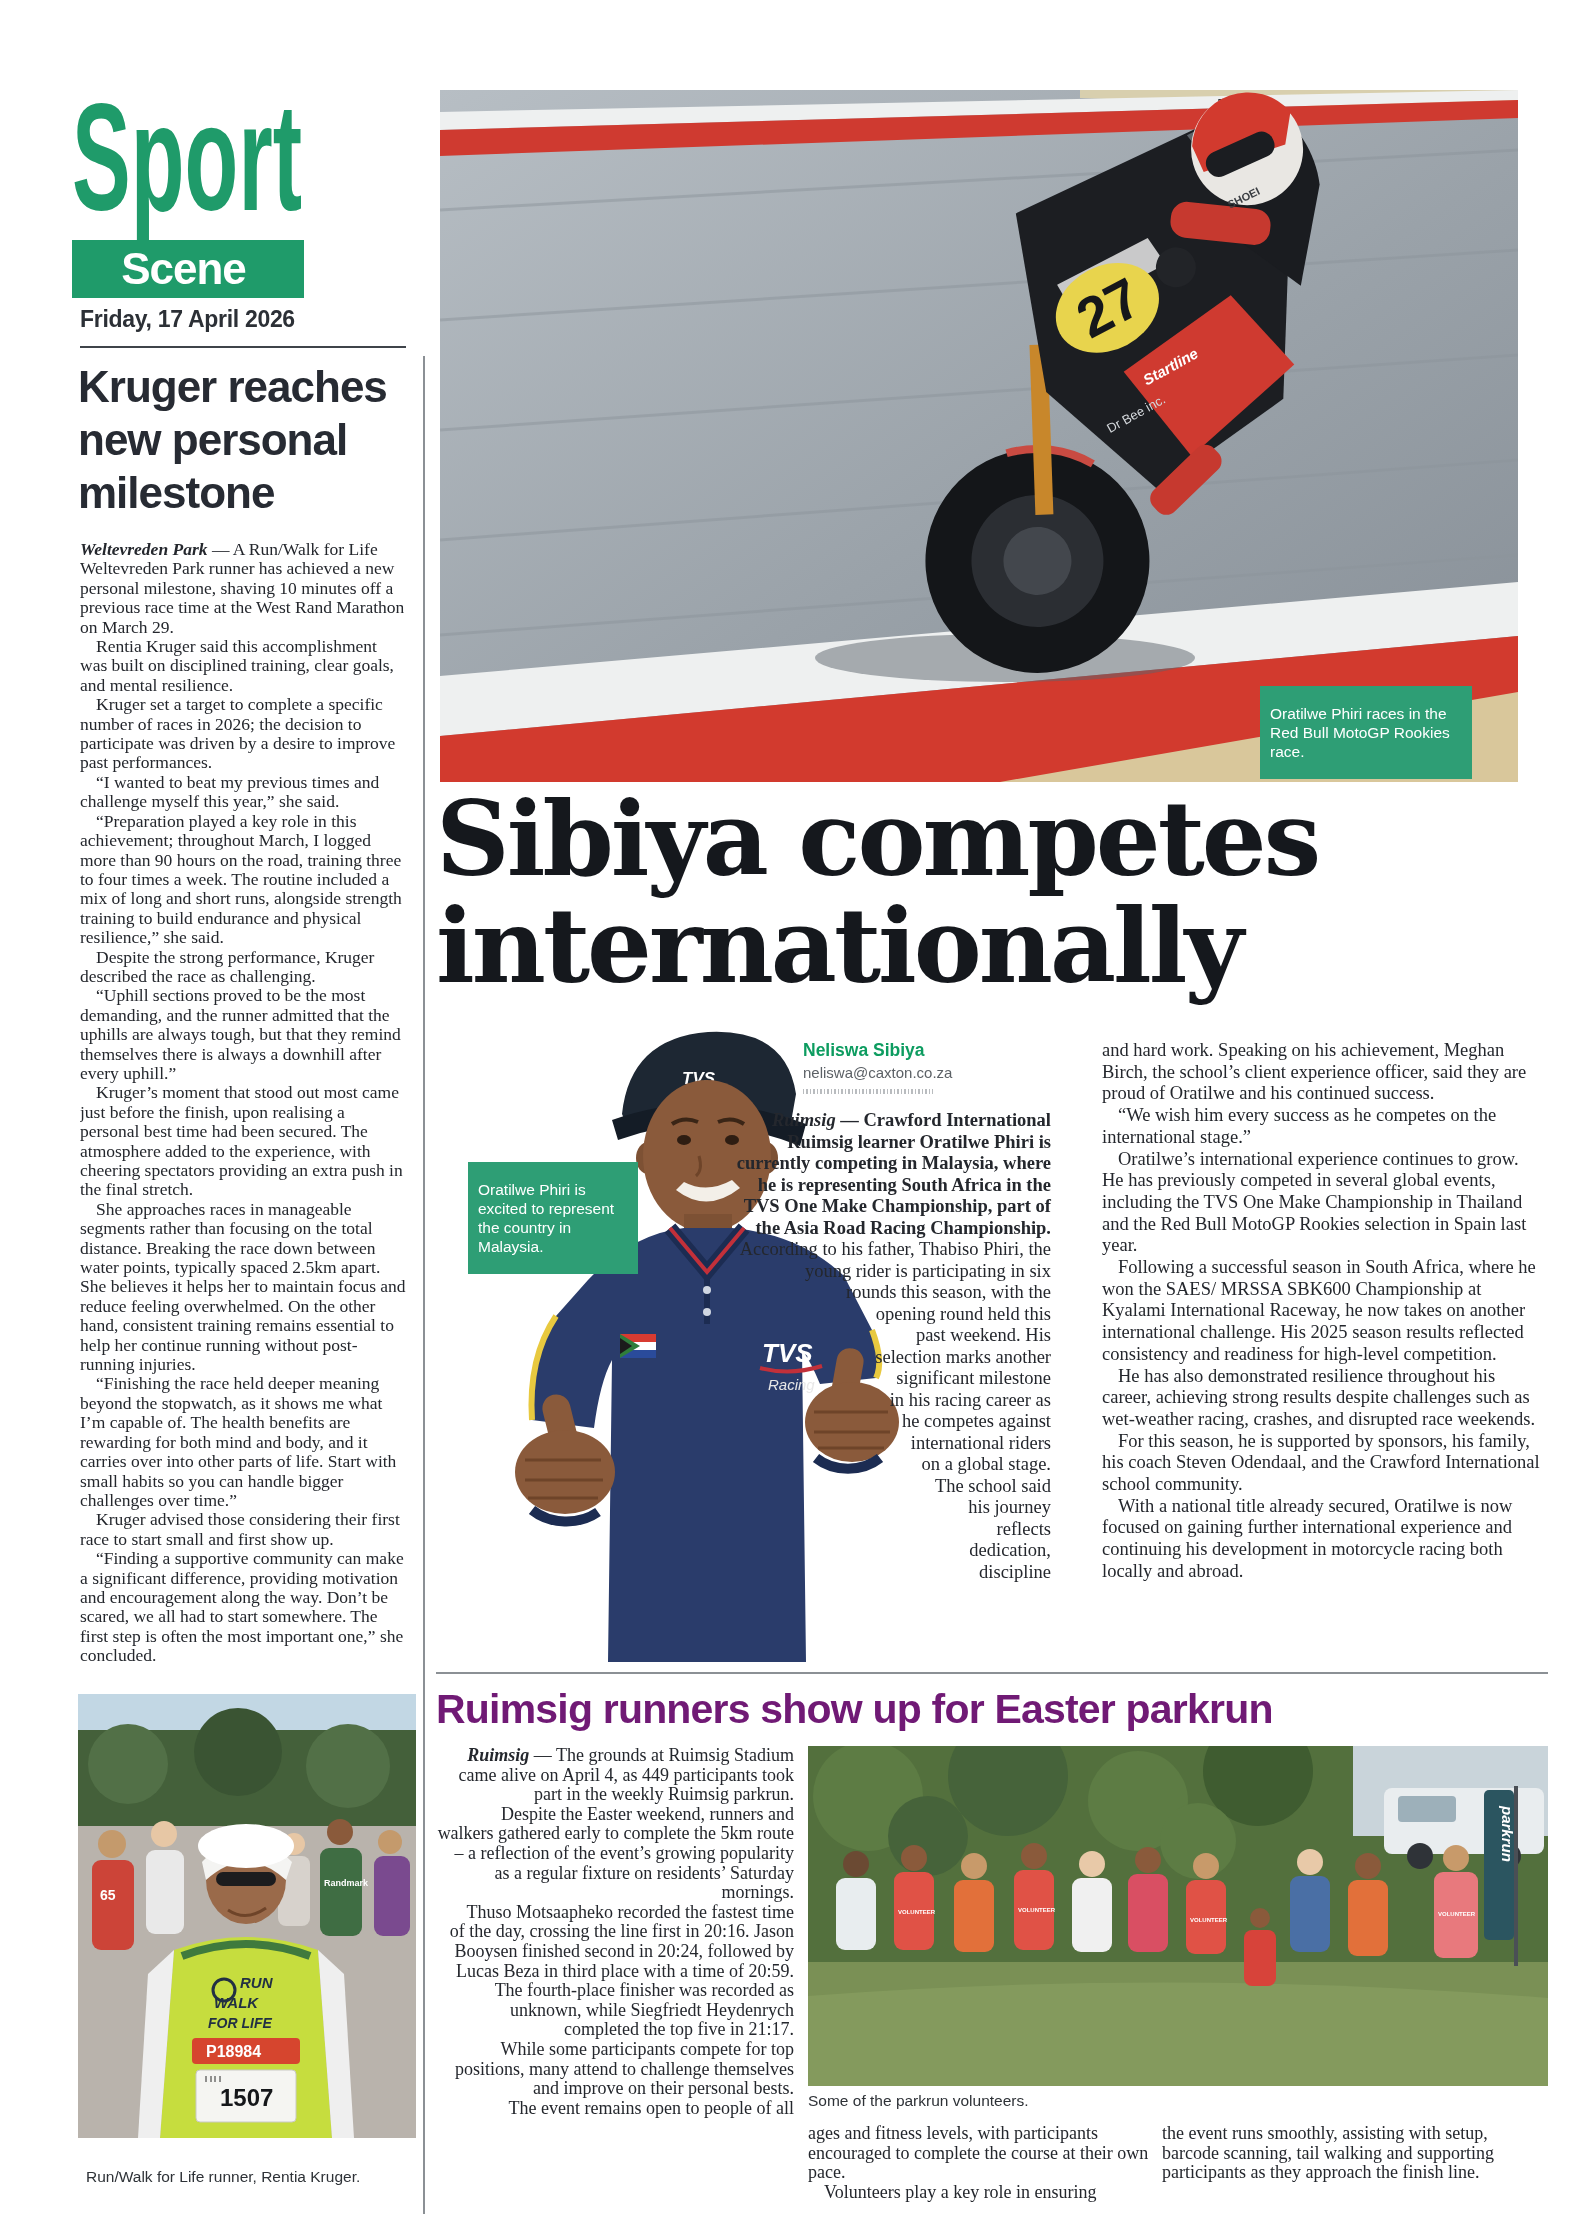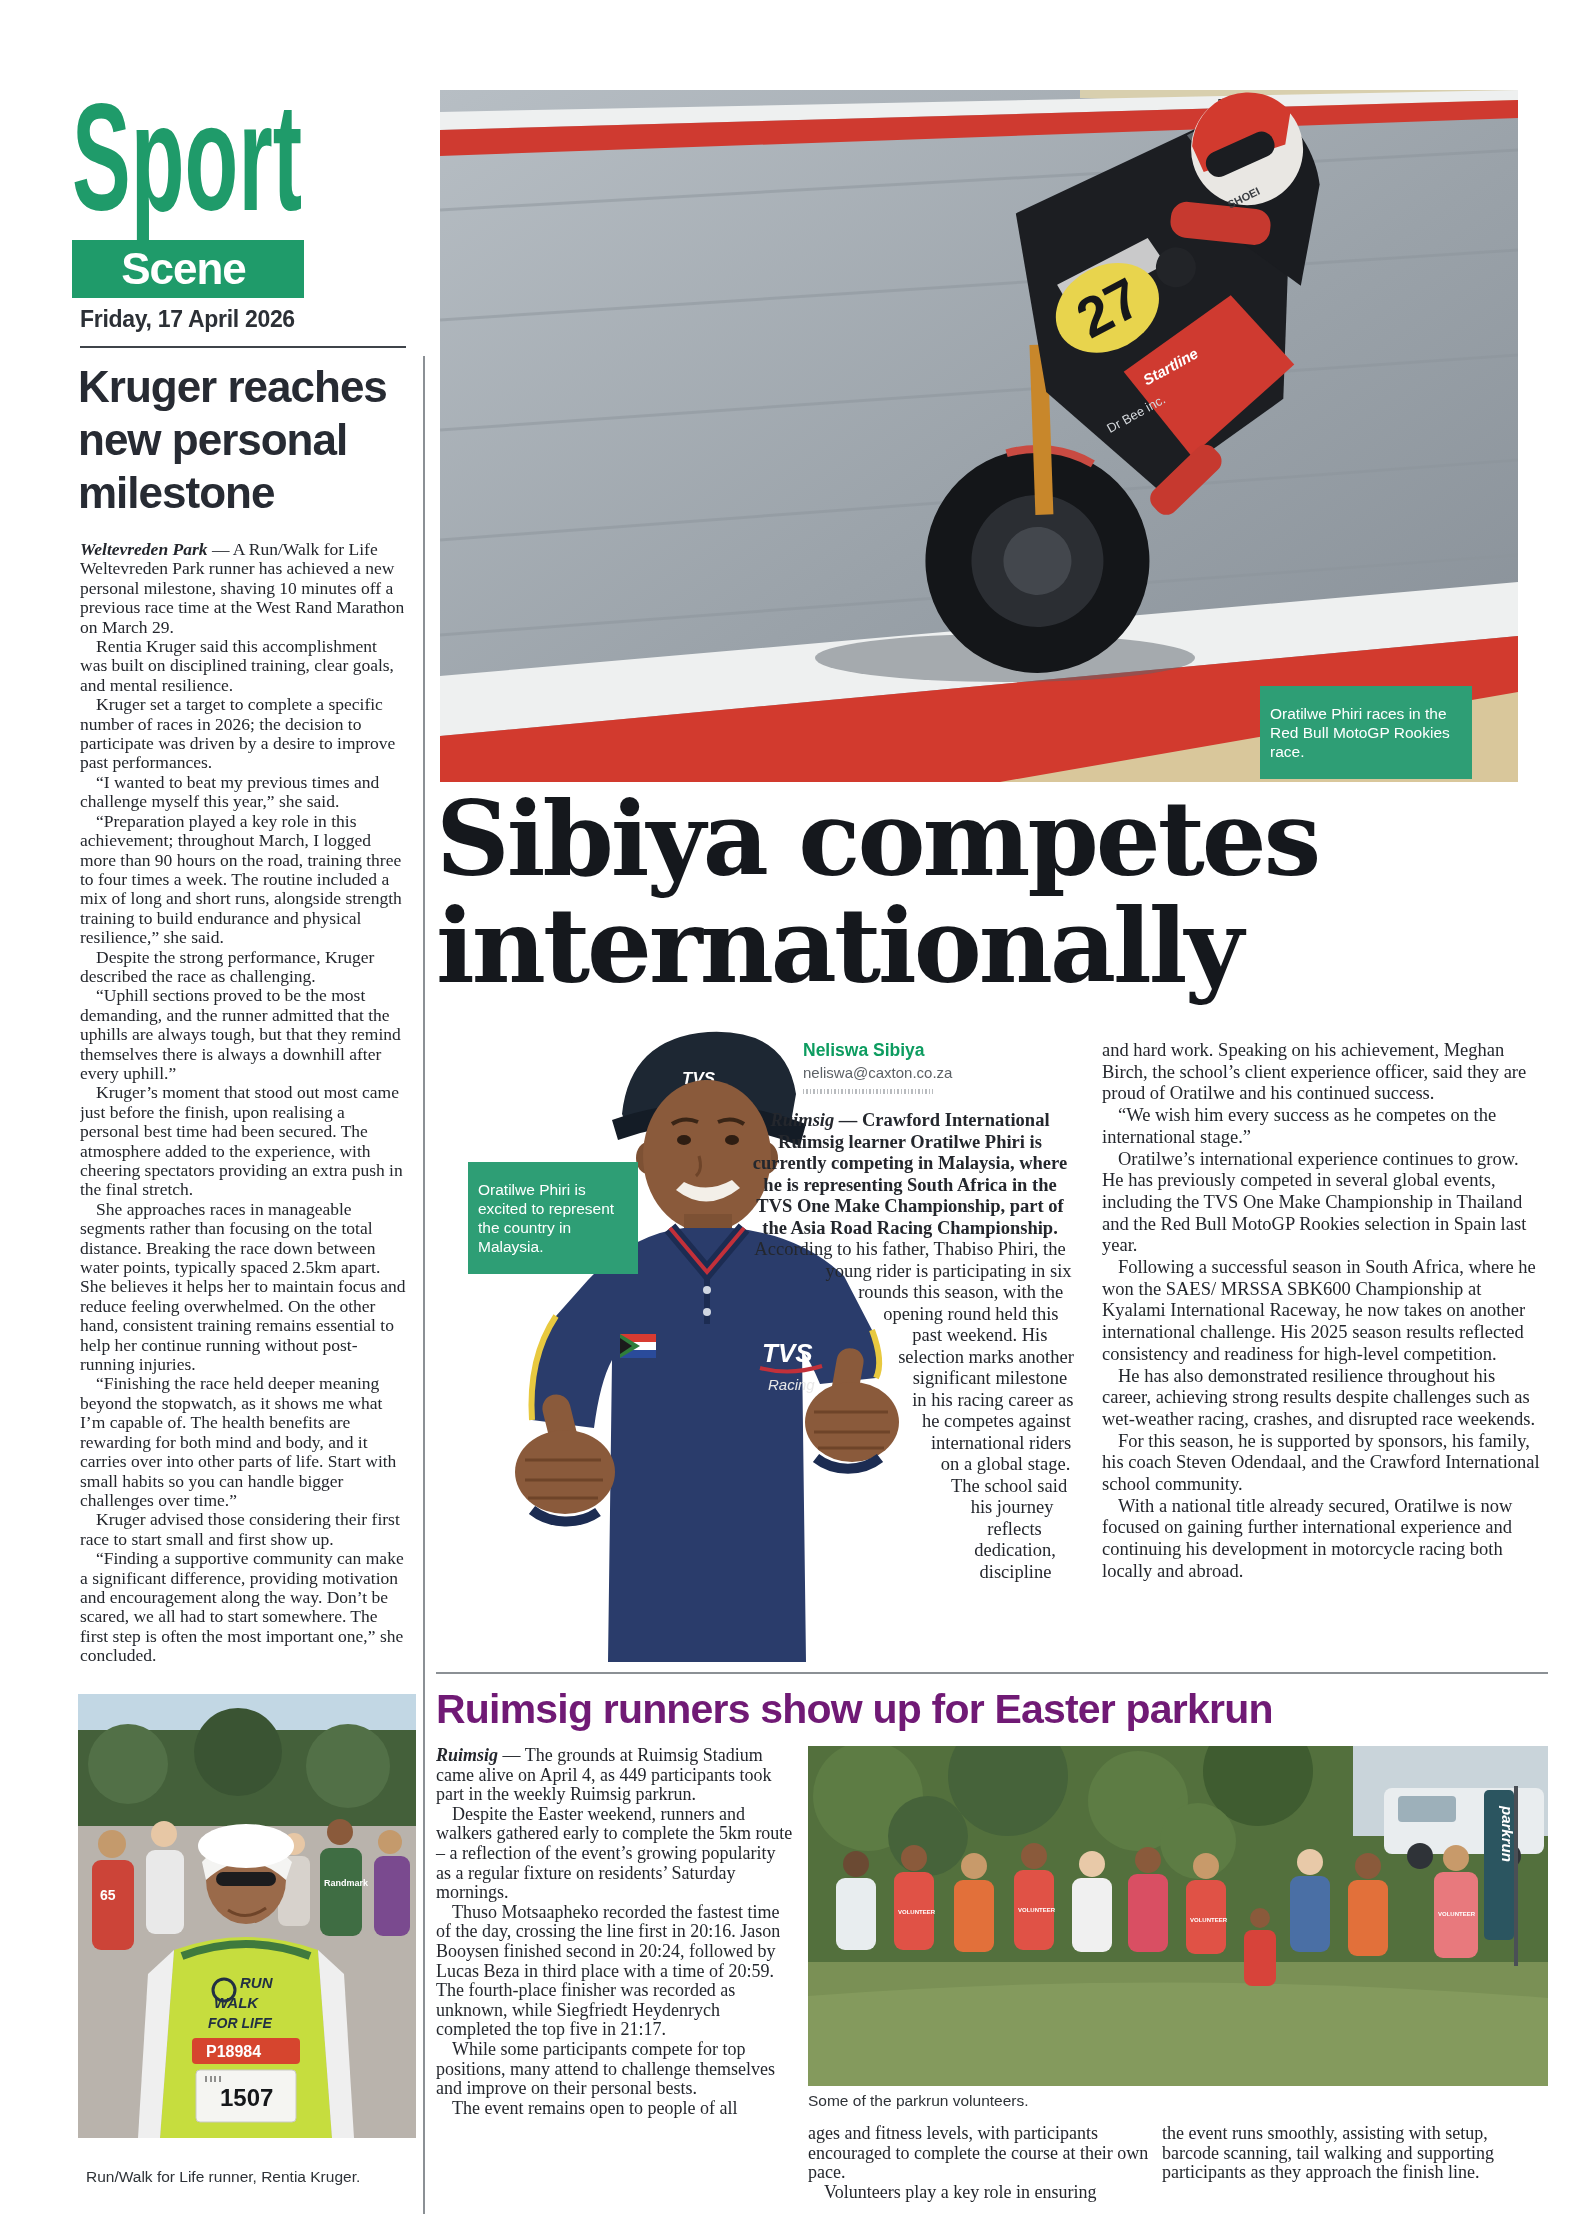--- a/index.html
+++ b/index.html
@@ -30,30 +30,30 @@
 
   
   .bodycol p{margin:0;text-indent:16px;}
   .bodycol p.lead{text-indent:0;}
   .bodycol .loc{font-weight:bold;font-style:italic;}
   .cont [data-bind-list] p:first-child, .cont > div p:first-child{text-indent:0;}
   .left-body{left:80px;top:540px;width:327px;max-height:1150px;overflow:hidden;
     font-family:"Liberation Serif",serif;font-size:17.5px;line-height:19.4px;}
   .right-col{left:1102px;top:1040px;width:442px;font-family:"Liberation Serif",serif;
     font-size:18.5px;line-height:21.7px;}
-  .center-col{left:745px;top:1110px;width:330px;height:554px;z-index:2;
-    font-family:"Liberation Serif",serif;font-size:18.5px;line-height:21.5px;text-align:center;}
+  .center-col{left:721px;top:1110px;width:330px;height:554px;z-index:2;
+    font-family:"Liberation Serif",serif;font-size:18.5px;line-height:21.5px;text-align:right;}
   .center-col p{margin:0;text-indent:0;}
   .center-col .lead{font-weight:bold;}
   .wrap-shape{float:left;width:212px;height:554px;
     shape-outside:polygon(0px 168px,74px 176px,108px 206px,136px 240px,152px 268px,160px 300px,
       170px 330px,184px 360px,196px 396px,204px 430px,206px 470px,206px 486px,96px 494px,96px 554px,0px 554px);
     shape-margin:5px;}
   .parkrun-left{left:436px;top:1746px;width:358px;font-family:"Liberation Serif",serif;
-    font-size:18px;line-height:19.6px;}
+    font-size:18px;line-height:19.6px;text-align:right;}
   .parkrun-mid{left:808px;top:2124px;width:356px;font-family:"Liberation Serif",serif;
     font-size:18px;line-height:19.6px;}
   .parkrun-right{left:1162px;top:2124px;width:386px;font-family:"Liberation Serif",serif;
     font-size:18px;line-height:19.6px;}
 
   
   .byline{left:803px;top:1040px;width:280px;z-index:3;}
   .byline .name{font-size:17.5px;font-weight:bold;color:var(--byline-green);}
   .byline .email{font-size:15px;color:#5c6166;margin-top:3px;}
   .byline .hatch{width:130px;height:5px;margin-top:8px;

